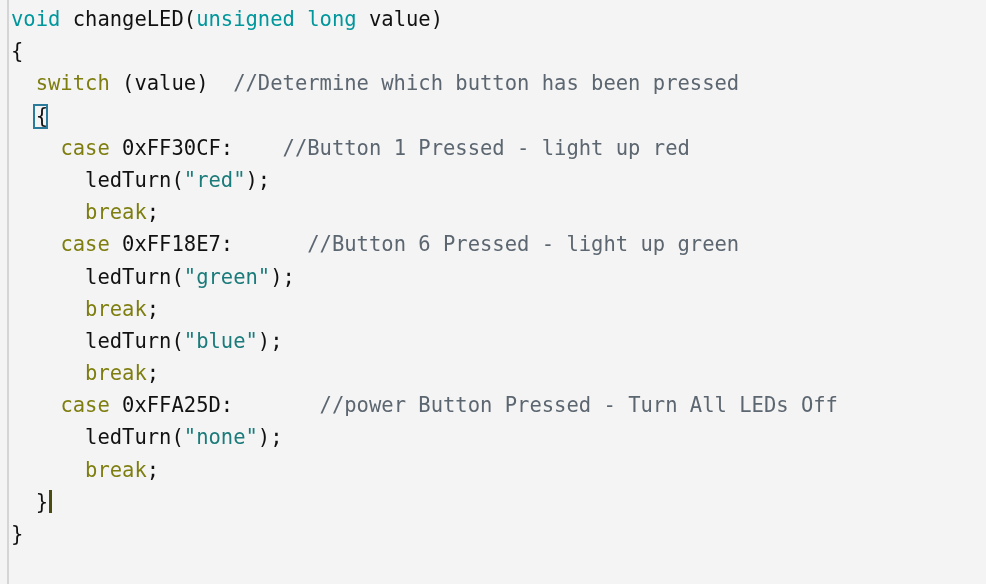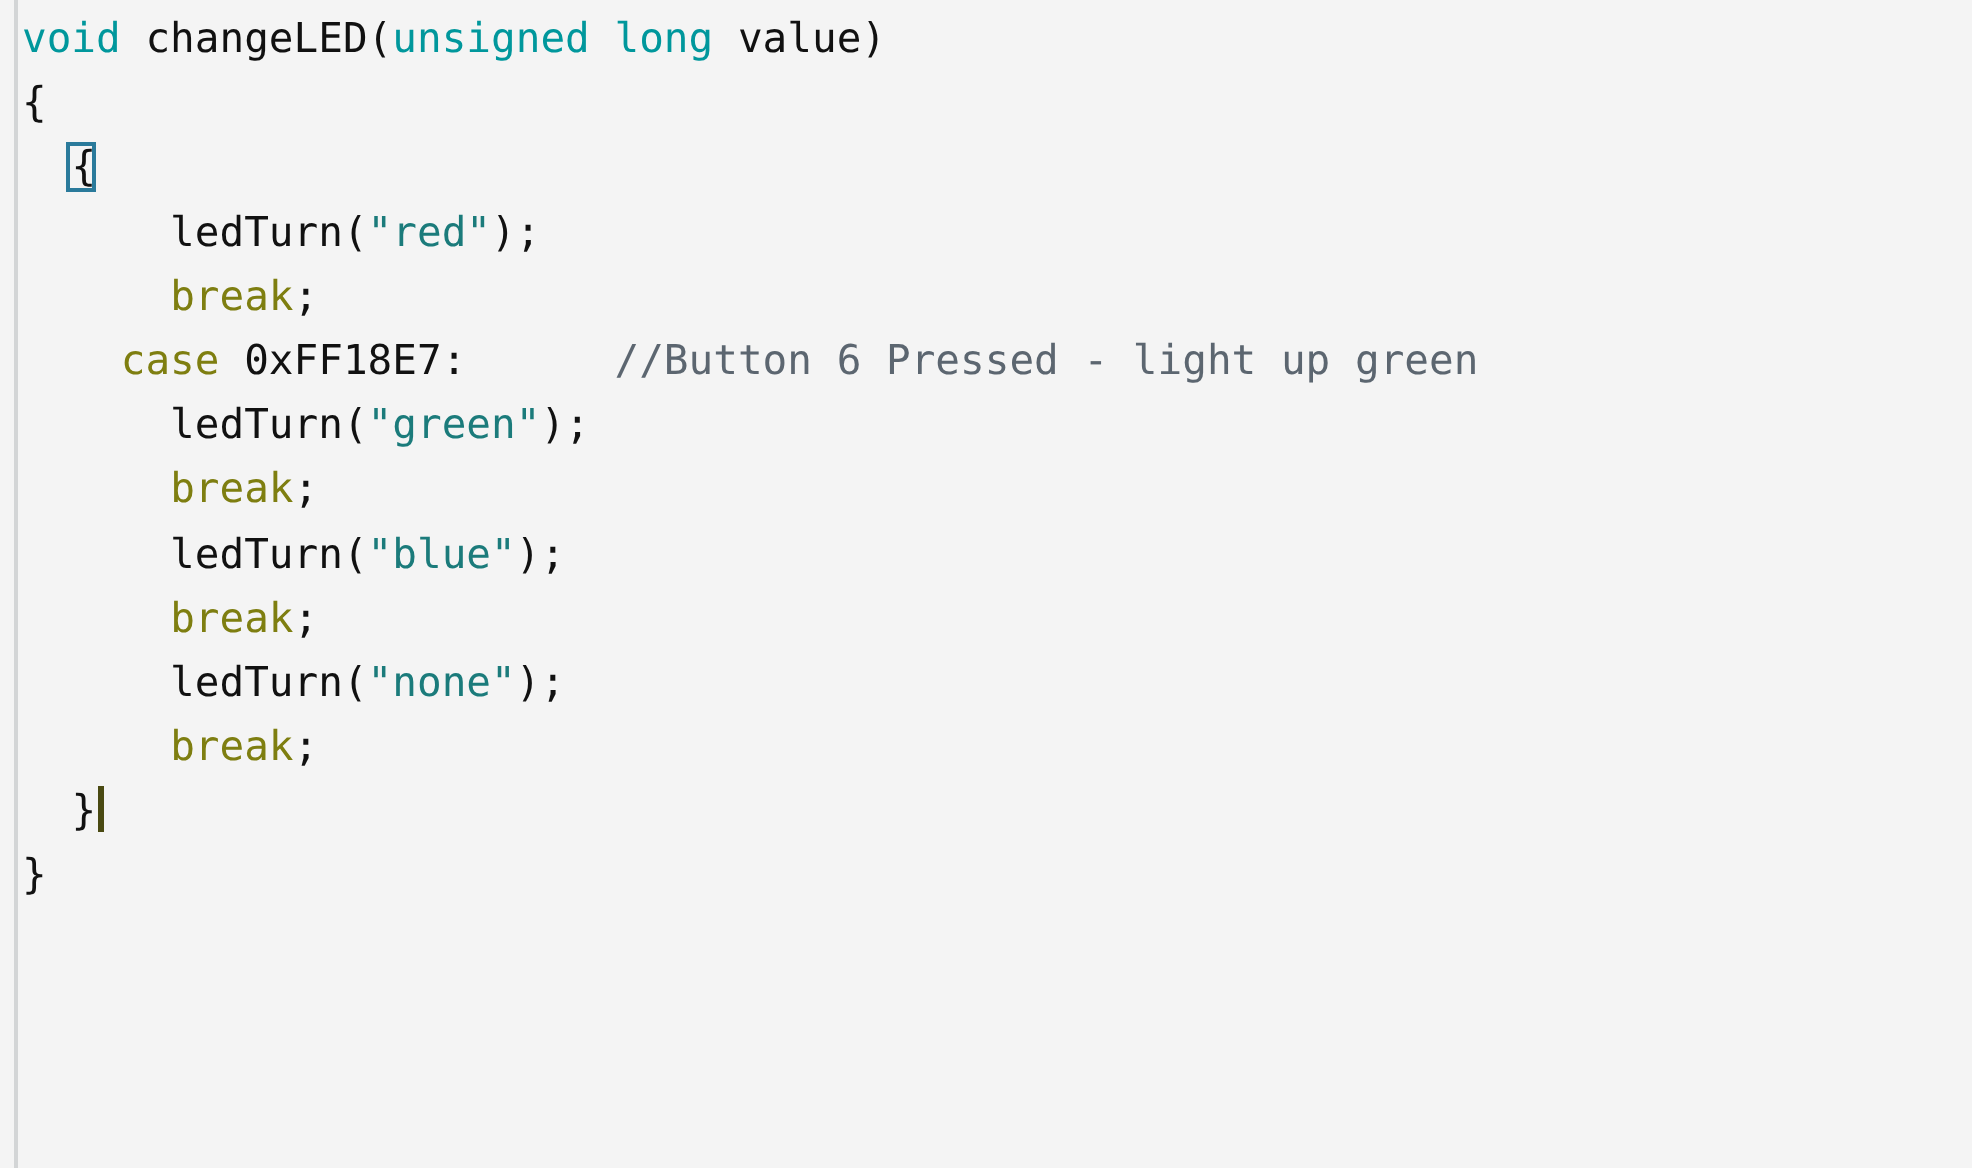--- a/index.html
+++ b/index.html
@@ -90,27 +90,30 @@
 </head>
 <body>
 
 <div id="editor-root">
 
   <div id="gutter-rule"></div>
 
   <div id="code-surface">
       <div class="code-line"><span class="tok-type">void</span><span class="tok-plain"> changeLED(</span><span class="tok-type">unsigned</span><span class="tok-plain"> </span><span class="tok-type">long</span><span class="tok-plain"> value)</span></div>
       <div class="code-line"><span class="tok-plain">{</span></div>
+      <div class="code-line"><span class="tok-plain">  </span><span class="tok-keyword">switch</span><span class="tok-plain"> (value)  </span><span class="tok-comment">//Determine which button has been pressed</span></div>
       <div class="code-line"><span class="tok-plain">  </span><span class="tok-plain bracket-match">{</span></div>
+      <div class="code-line"><span class="tok-plain">    </span><span class="tok-keyword">case</span><span class="tok-plain"> 0xFF30CF:    </span><span class="tok-comment">//Button 1 Pressed - light up red</span></div>
       <div class="code-line"><span class="tok-plain">      ledTurn(</span><span class="tok-string">"red"</span><span class="tok-plain">);</span></div>
       <div class="code-line"><span class="tok-plain">      </span><span class="tok-keyword">break</span><span class="tok-plain">;</span></div>
       <div class="code-line"><span class="tok-plain">    </span><span class="tok-keyword">case</span><span class="tok-plain"> 0xFF18E7:      </span><span class="tok-comment">//Button 6 Pressed - light up green</span></div>
       <div class="code-line"><span class="tok-plain">      ledTurn(</span><span class="tok-string">"green"</span><span class="tok-plain">);</span></div>
       <div class="code-line"><span class="tok-plain">      </span><span class="tok-keyword">break</span><span class="tok-plain">;</span></div>
       <div class="code-line"><span class="tok-plain">      ledTurn(</span><span class="tok-string">"blue"</span><span class="tok-plain">);</span></div>
       <div class="code-line"><span class="tok-plain">      </span><span class="tok-keyword">break</span><span class="tok-plain">;</span></div>
+      <div class="code-line"><span class="tok-plain">    </span><span class="tok-keyword">case</span><span class="tok-plain"> 0xFFA25D:       </span><span class="tok-comment">//power Button Pressed - Turn All LEDs Off</span></div>
       <div class="code-line"><span class="tok-plain">      ledTurn(</span><span class="tok-string">"none"</span><span class="tok-plain">);</span></div>
       <div class="code-line"><span class="tok-plain">      </span><span class="tok-keyword">break</span><span class="tok-plain">;</span></div>
       <div class="code-line"><span class="tok-plain">  </span><span class="tok-plain">}</span><span class="caret"></span></div>
       <div class="code-line"><span class="tok-plain">}</span></div>
     </div>
 
 </div>
 
 </body></html>

